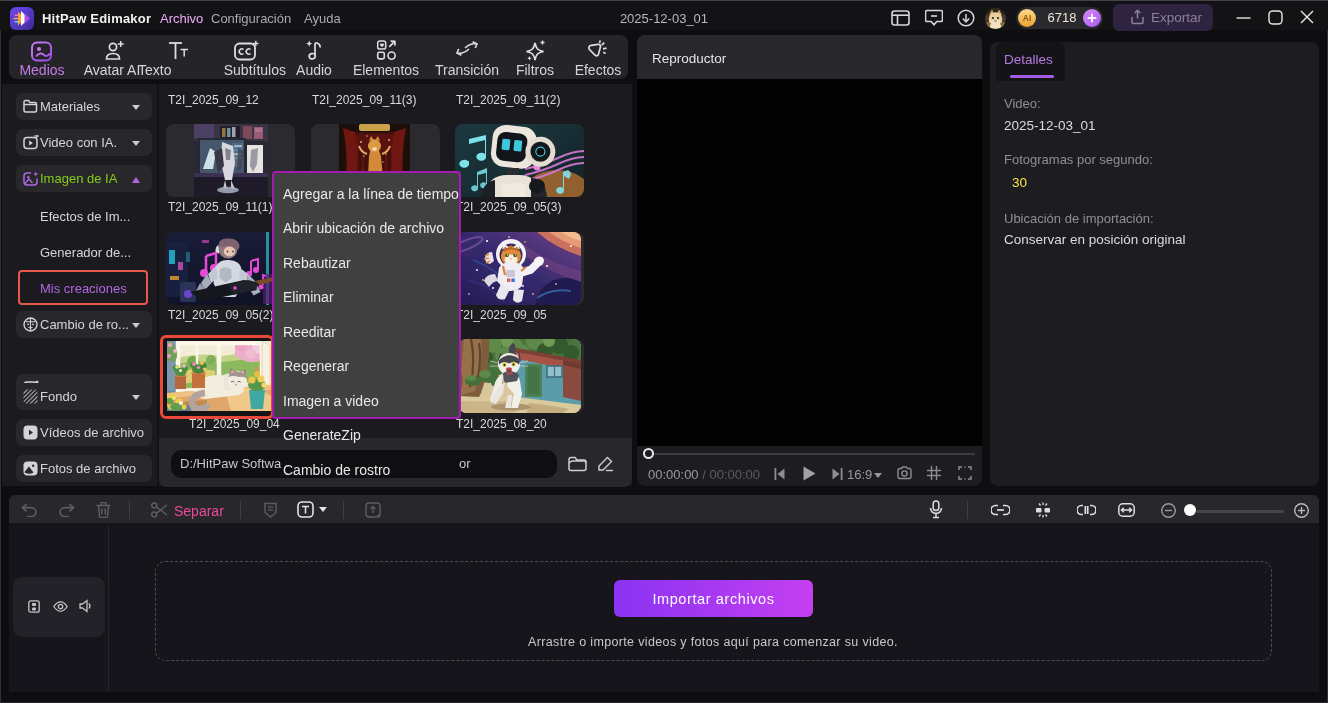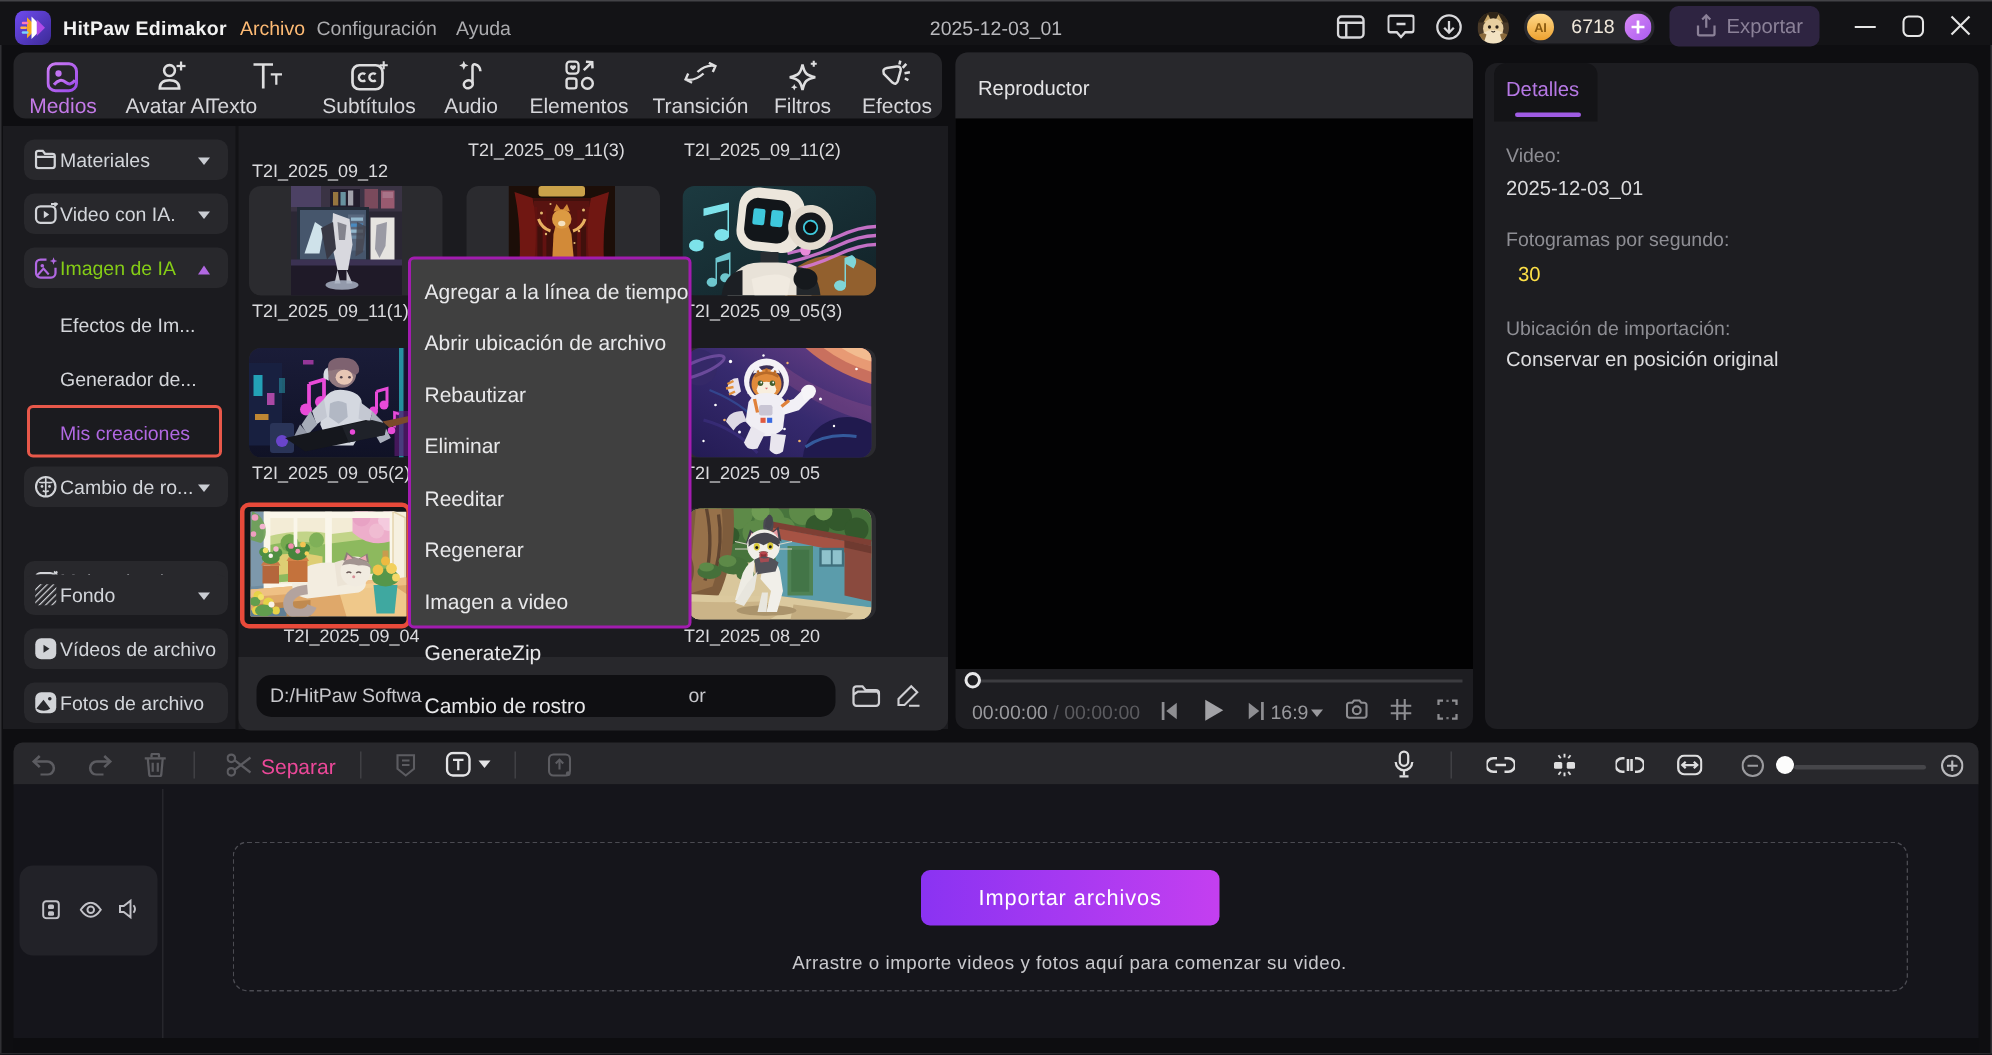--- a/index.html
+++ b/index.html
@@ -24,21 +24,21 @@
         </defs>
     <rect x="0" y="0" width="24" height="23" rx="6" fill="url(#lg1)"></rect>
     <path d="M8 4.5 L15 11.5 L8 18.5 Z" fill="#f5a623"></path>
     <path d="M11 4 L18.5 11.5 L11 19 Z" fill="#ffffff"></path>
     <path d="M14.5 6 L20 11.5 L14.5 17 Z" fill="#b14ae8"></path>
     <rect x="4.5" y="7.5" width="4.5" height="1.6" rx="0.8" fill="#ff7ab8"></rect>
     <rect x="3.5" y="10.7" width="4.5" height="1.6" rx="0.8" fill="#ffb14a"></rect>
     <rect x="4.5" y="13.9" width="4.5" height="1.6" rx="0.8" fill="#7ad0ff"></rect>
   </svg>
   <div class="abs" style="left:42px;top:10.5px;font-size:13px;font-weight:bold;color:#f2f2f2;letter-spacing:0.2px;">HitPaw Edimakor</div>
-  <div class="abs" style="left:160px;top:11px;font-size:13px;color:#fdba74;">Archivo</div>
+  <div class="abs" style="left:160px;top:11px;font-size:13px;color:#f0abfc;">Archivo</div>
   <div class="abs" style="left:211px;top:11px;font-size:13px;color:#ababae;">Configuración</div>
   <div class="abs" style="left:304px;top:11px;font-size:13px;color:#ababae;">Ayuda</div>
   <div class="abs" style="left:564px;top:11px;width:200px;text-align:center;font-size:13px;color:#b9b9bd;">2025-12-03_01</div>
 
   <svg class="abs" style="left:891px;top:10px;" width="19" height="16" viewBox="0 0 19 16" fill="none" stroke="#d8d8db" stroke-width="1.6">
     <rect x="1" y="1" width="17" height="14" rx="2.5"></rect>
     <line x1="1" y1="5.2" x2="18" y2="5.2"></line>
     <line x1="6.5" y1="5.2" x2="6.5" y2="15"></line>
   </svg>
 
@@ -150,21 +150,21 @@
   </svg>
   <div class="abs" style="left:138px;top:62px;width:80px;text-align:left;font-size:14px;color:#d6d6da;">Texto</div>
 
   <svg class="abs" style="left:234px;top:40px;" width="25" height="22" viewBox="0 0 25 22" fill="none" stroke="#dededf">
     <rect x="1" y="3.5" width="20" height="16" rx="4.5" stroke-width="1.8"></rect>
     <path d="M9.5 9.5 a2.6 2.6 0 1 0 0 4" stroke-width="1.6"></path>
     <path d="M16.5 9.5 a2.6 2.6 0 1 0 0 4" stroke-width="1.6"></path>
     <line x1="21.8" y1="0.8" x2="21.8" y2="6.2" stroke-width="1.4"></line>
     <line x1="19.1" y1="3.5" x2="24.5" y2="3.5" stroke-width="1.4"></line>
   </svg>
-  <div class="abs" style="left:206px;top:62px;width:80px;text-align:center;font-size:14px;color:#d6d6da;">Subtítulos</div>
+  <div class="abs" style="left:206px;top:62px;width:80px;text-align:right;font-size:14px;color:#d6d6da;">Subtítulos</div>
 
   <svg class="abs" style="left:305px;top:40px;" width="18" height="20" viewBox="0 0 18 20" fill="none">
     <ellipse cx="7.2" cy="16.2" rx="3" ry="2.6" stroke="#dededf" stroke-width="1.7" transform="rotate(-15 7.2 16.2)"></ellipse>
     <path d="M10 15.5 V4.5 Q10 2.5 12 3 Q15 3.8 15.3 7.5" stroke="#dededf" stroke-width="1.7"></path>
     <path d="M4.2 0.5 l0.9 2.2 l2.2 0.9 l-2.2 0.9 l-0.9 2.2 l-0.9 -2.2 l-2.2 -0.9 l2.2 -0.9 Z" fill="#dededf"></path>
   </svg>
   <div class="abs" style="left:274px;top:62px;width:80px;text-align:center;font-size:14px;color:#d6d6da;">Audio</div>
 
   <svg class="abs" style="left:376px;top:40px;" width="20" height="20" viewBox="0 0 20 20" fill="none" stroke="#dededf" stroke-width="1.6">
     <rect x="1.7" y="1.1" width="8" height="8" rx="2.2" stroke-width="1.5"></rect>
@@ -285,21 +285,21 @@
     </svg>
     <div class="sbtxt">Fotos de archivo</div>
   </div>
 </div>
 <div id="grid" style="position:absolute;left:0;top:0;">
   <style>
     .glabel { position:absolute; font-size:12px; color:#dadadd; white-space:nowrap; }
     .gcell { position:absolute; width:129px; height:73px; background:#2b2b2f; border-radius:8px; }
   </style>
 
-  <div class="glabel" style="left:168px;top:107px;">T2I_2025_09_12</div>
+  <div class="glabel" style="left:168px;top:93px;">T2I_2025_09_12</div>
   <div class="glabel" style="left:312px;top:93px;">T2I_2025_09_11(3)</div>
   <div class="glabel" style="left:456px;top:93px;">T2I_2025_09_11(2)</div>
 
   <div class="gcell" style="left:166px;top:124px;"></div>
   <svg class="abs" style="left:194px;top:124px;" width="74" height="73" viewBox="0 0 74 73">
     <rect width="74" height="73" fill="#2b2734"></rect>
     <rect x="0" y="0" width="74" height="17" fill="#3a3344"></rect>
     <path d="M0 0 h20 v14 h-20 Z" fill="#4c4164"></path>
     <rect x="26" y="2" width="20" height="12" fill="#221d2c"></rect>
     <rect x="28" y="4" width="3.5" height="9" fill="#96753f"></rect>

